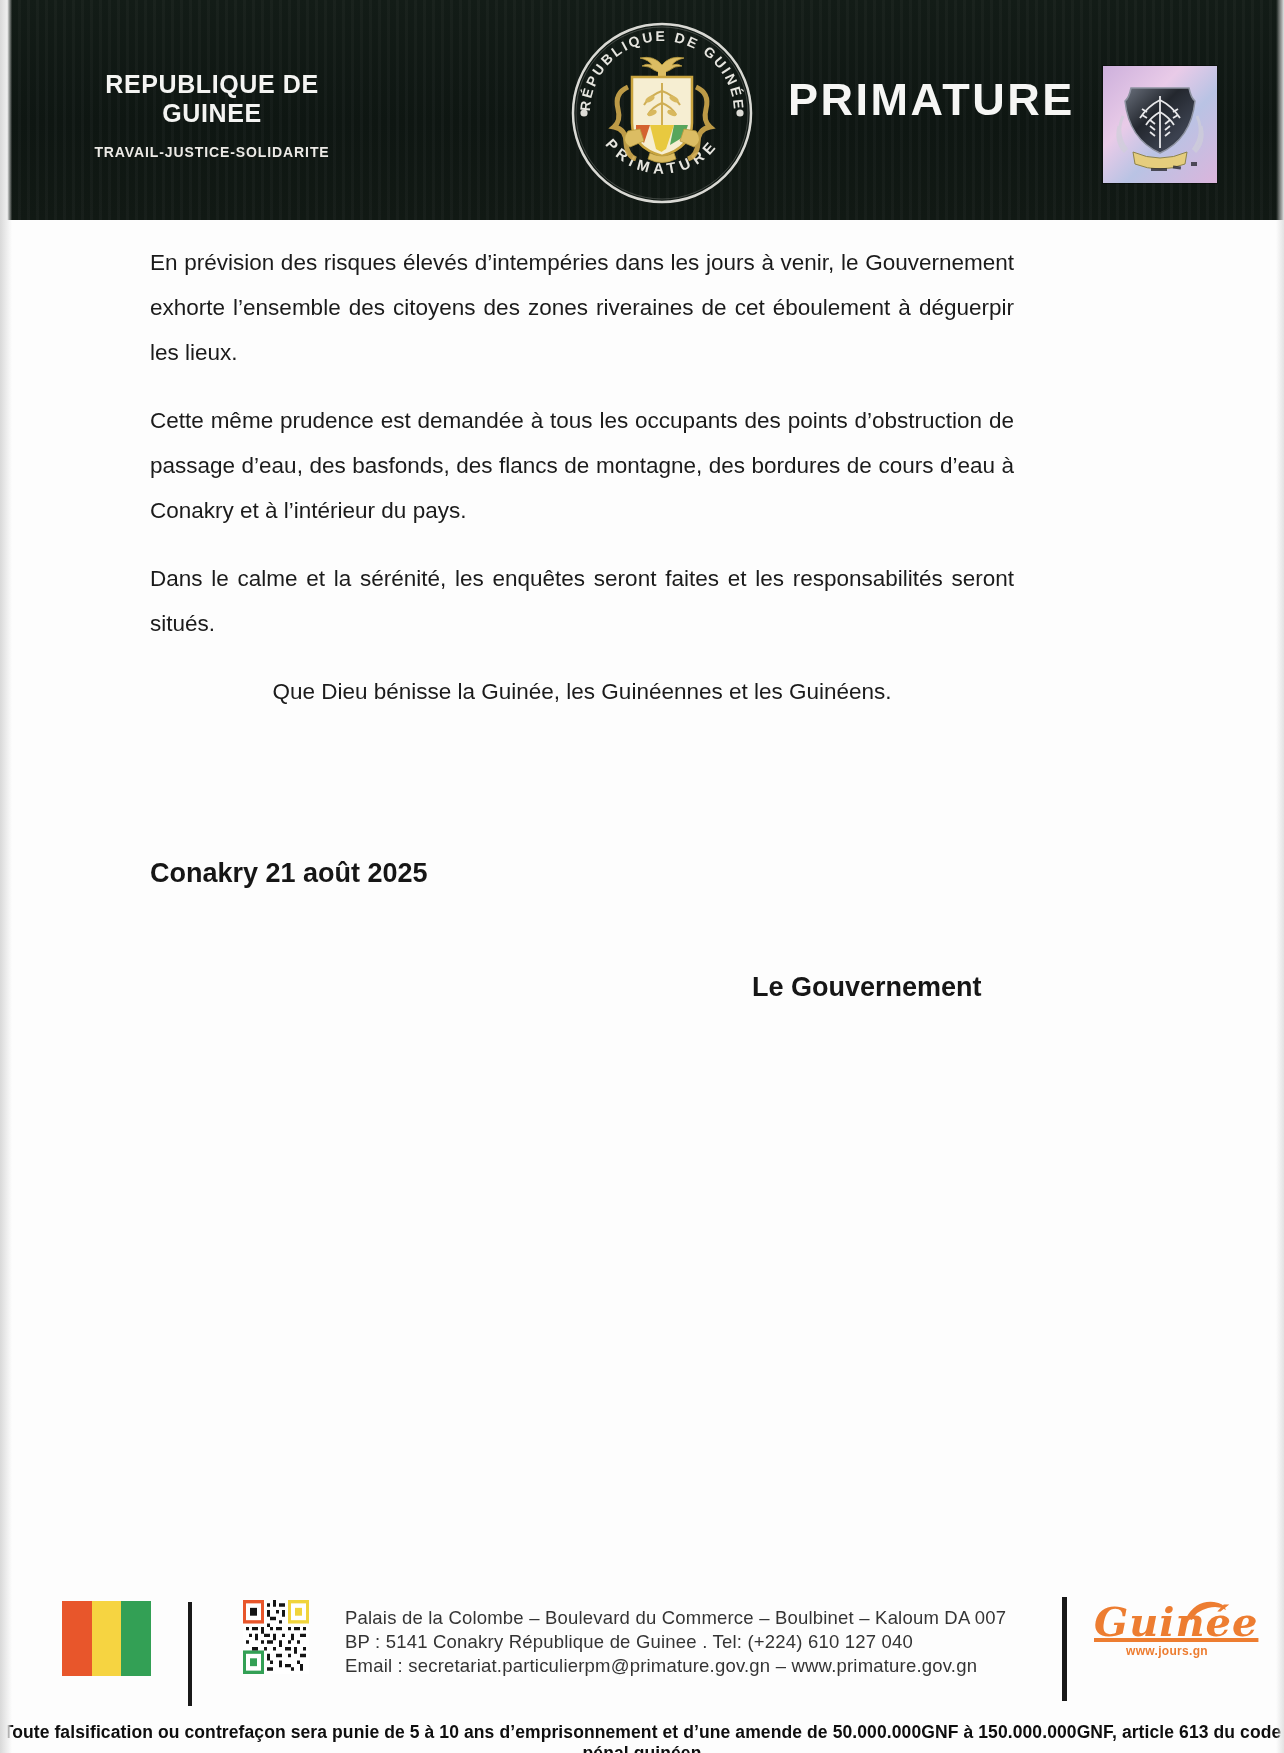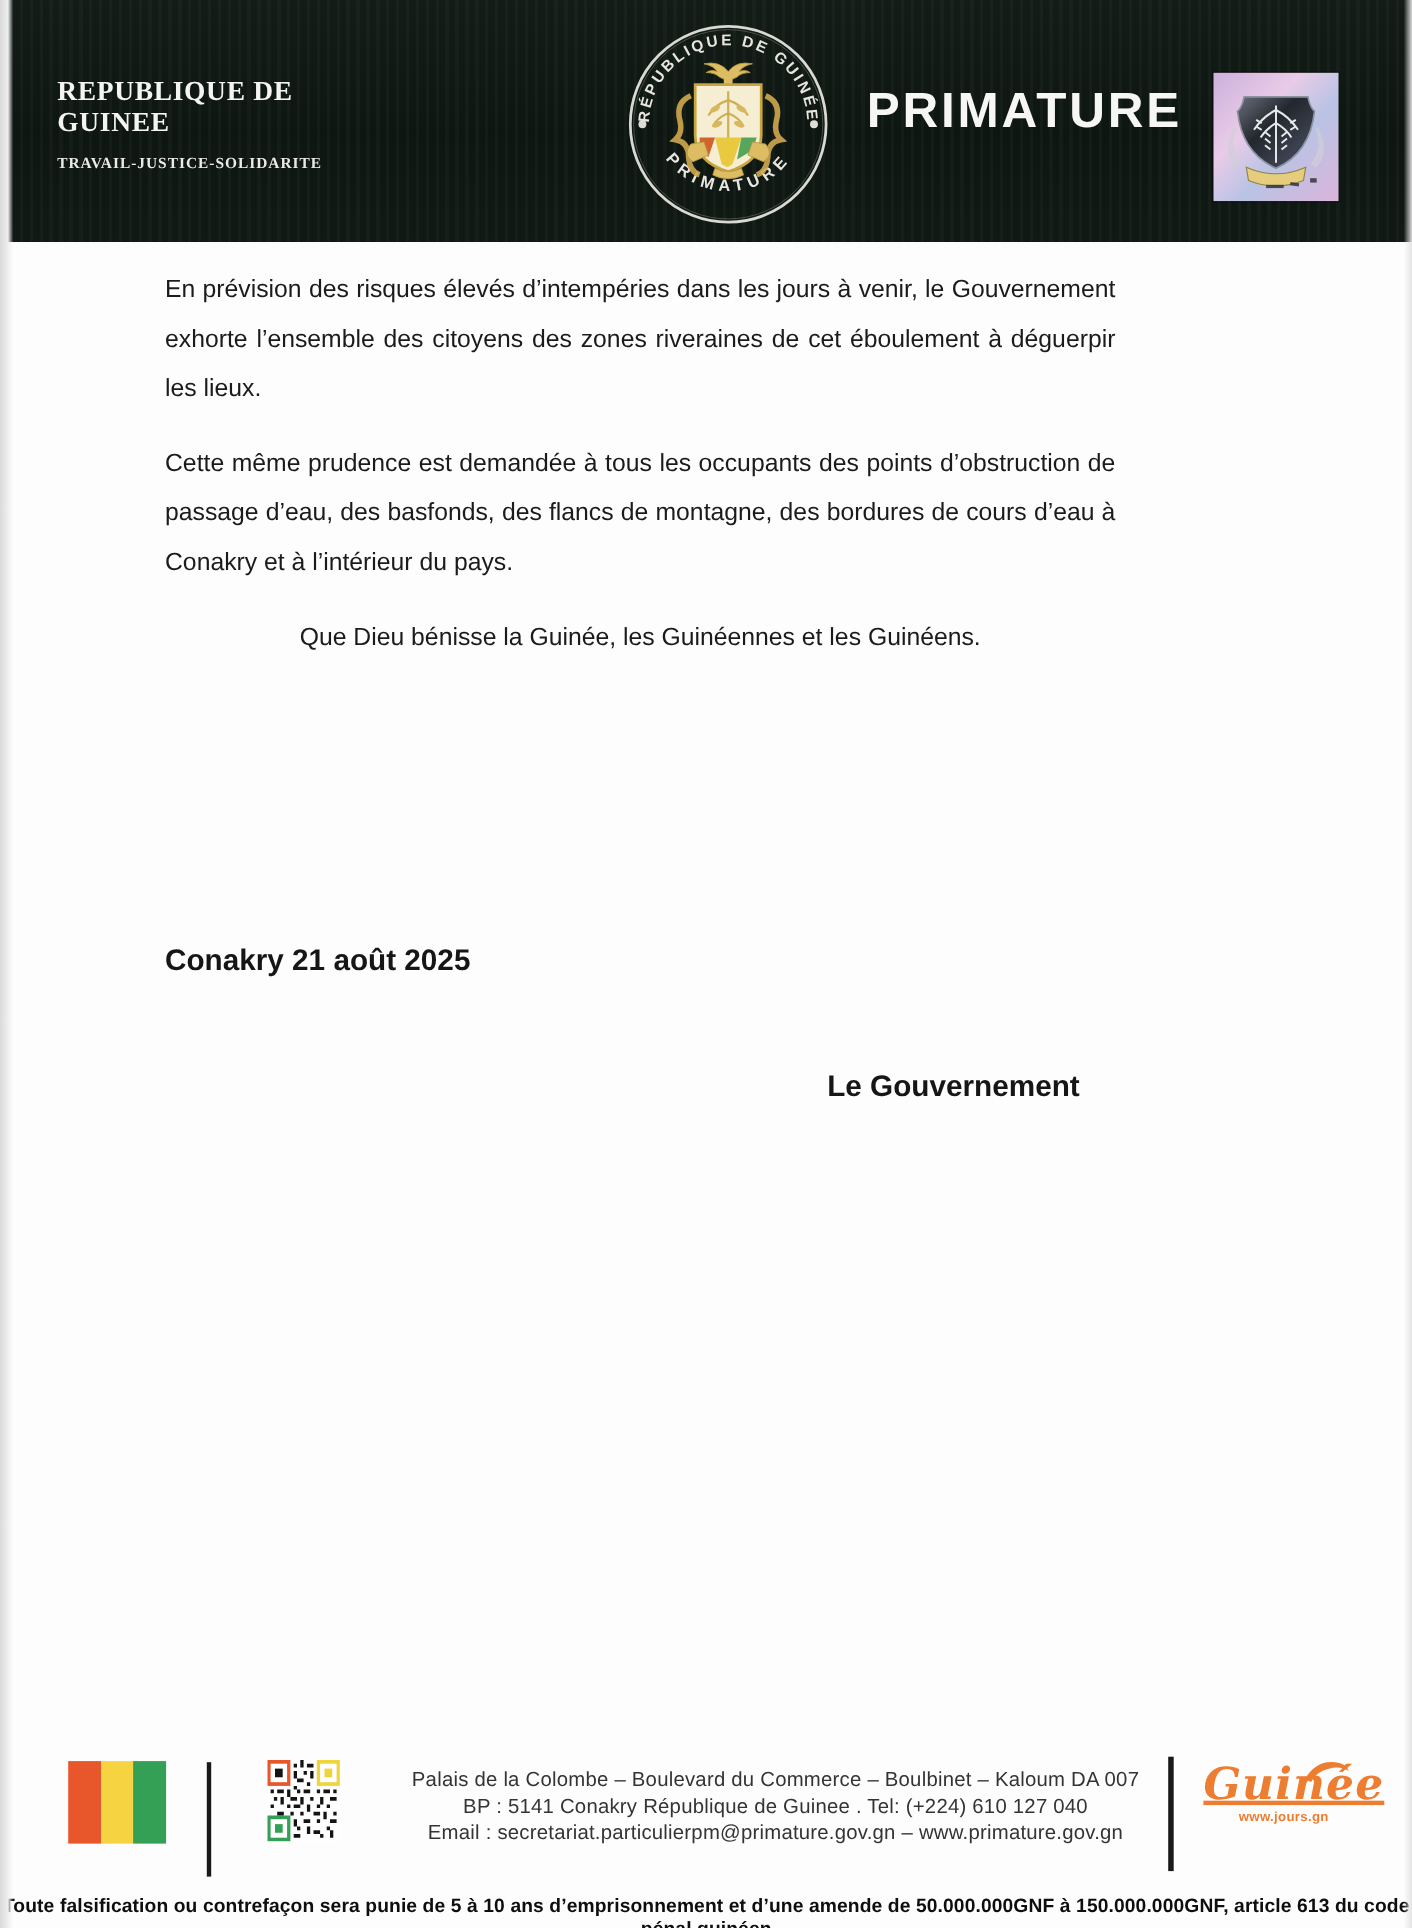--- a/index.html
+++ b/index.html
@@ -14,21 +14,21 @@
     background:linear-gradient(to right,#d9d9d9,#efefef 60%, rgba(255,255,255,0)); z-index:9; }
   .right-edge { position:absolute; right:0; top:0; width:8px; height:1753px;
     background:linear-gradient(to left,#e3e3e3, rgba(255,255,255,0)); z-index:9; }
 
   
   .band { position:absolute; left:0; top:0; width:1284px; height:220px;
     background:
       repeating-linear-gradient(90deg, rgba(255,255,255,0.022) 0 3px, rgba(0,0,0,0.05) 3px 9px),
       linear-gradient(180deg,#141d18,#0f1713 55%,#121a15);
   }
-  .rep-block { position:absolute; left:52px; top:70px; width:320px; text-align:left;font-family:Liberation Serif, serif; }
+  .rep-block { position:absolute; left:52px; top:70px; width:320px; text-align:center; }
   .rep-title { font-size:25px; font-weight:bold; color:#f4f4f2; letter-spacing:0.6px; }
   .rep-motto { margin-top:16px; font-size:14px; font-weight:bold; color:#eceae6; letter-spacing:0.9px; }
   .primature-label { position:absolute; left:788px; top:74px; font-size:45px; font-weight:bold;
     color:#f6f6f4; letter-spacing:2.5px; }
 
   .seal { position:absolute; left:570px; top:21px; width:184px; height:184px; }
   .stamp { position:absolute; left:1103px; top:66px; width:114px; height:117px;
     box-shadow:0 0 0 1px rgba(0,0,0,0.35); }
 
   
@@ -42,21 +42,21 @@
   
   .flag { position:absolute; left:62px; top:1601px; width:89px; height:75px; display:flex; }
   .flag div { flex:1; }
   .flag .s1 { background:#e8562b; }
   .flag .s2 { background:#f6d441; }
   .flag .s3 { background:#33a055; }
   .fdiv { position:absolute; width:4px; background:#191919; }
   .fdiv.l { left:188px; top:1602px; height:104px; }
   .fdiv.r { left:1062px; top:1597px; height:104px; width:5px; }
   .qr { position:absolute; left:243px; top:1600px; width:66px; height:74px; }
-  .address { position:absolute; left:345px; top:1606px; width:720px; text-align:center;
+  .address { position:absolute; left:345px; top:1606px; width:720px; 
     font-size:18.5px; line-height:24px; color:#343434; letter-spacing:0.2px; }
   .guinee { position:absolute; left:1094px; top:1596px; width:146px; text-align:center; }
   .guinee .script { font-family:"DejaVu Serif", serif; font-style:italic; font-weight:bold;
     font-size:40px; line-height:52px; color:#ed7d31; letter-spacing:1px;text-decoration:underline; }
   .guinee .swoosh { position:absolute; left:88px; top:2px; }
   .guinee .url { font-size:12px; font-weight:bold; color:#ed7d31; margin-top:-4px; letter-spacing:0.3px; }
   .warning { position:absolute; left:0; top:1722px; width:1284px; text-align:center;
     font-size:17.5px; font-weight:bold; color:#0e0e0e; letter-spacing:0.1px; }
 </style>
 </head>
@@ -157,20 +157,21 @@
         <rect x="48" y="102" width="16" height="3"></rect>
         <rect x="70" y="100" width="8" height="3" transform="rotate(8 74 101)"></rect>
         <rect x="88" y="96" width="6" height="4"></rect>
       </g>
     </svg>
   </div>
 
   <div class="letter-body">
     <p>En prévision des risques élevés d’intempéries dans les jours à venir, le Gouvernement exhorte l’ensemble des citoyens des zones riveraines de cet éboulement à déguerpir les lieux.</p>
     <p>Cette même prudence est demandée à tous les occupants des points d’obstruction de passage d’eau, des basfonds, des flancs de montagne, des bordures de cours d’eau à Conakry et à l’intérieur du pays.</p>
+    <p>Dans le calme et la sérénité, les enquêtes seront faites et les responsabilités seront situés.</p>
     <p>Que Dieu bénisse la Guinée, les Guinéennes et les Guinéens.</p>
   </div>
 
   <div class="dateline">Conakry 21 août 2025</div>
   <div class="signature">Le Gouvernement</div>
 
   <div class="flag">
     <div class="s1"></div>
       <div class="s2"></div>
       <div class="s3"></div>

